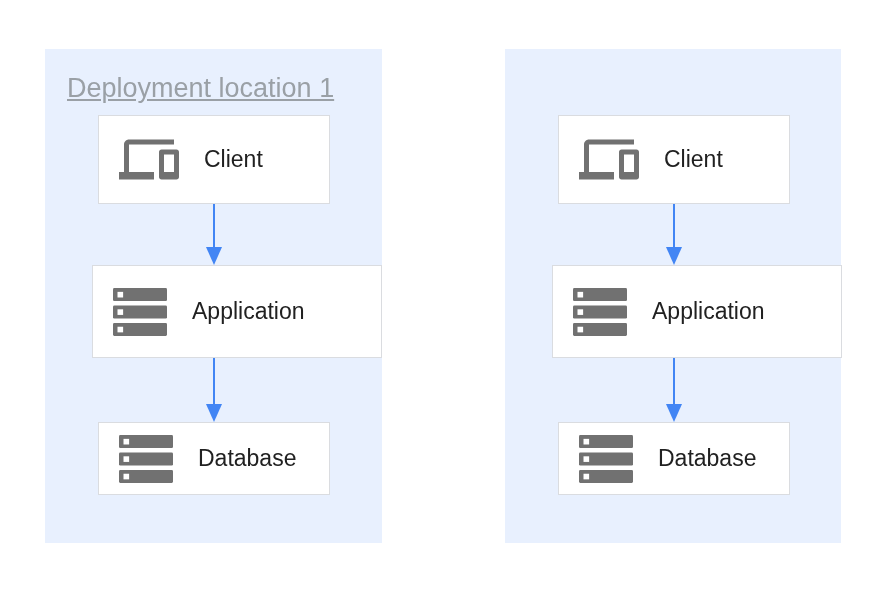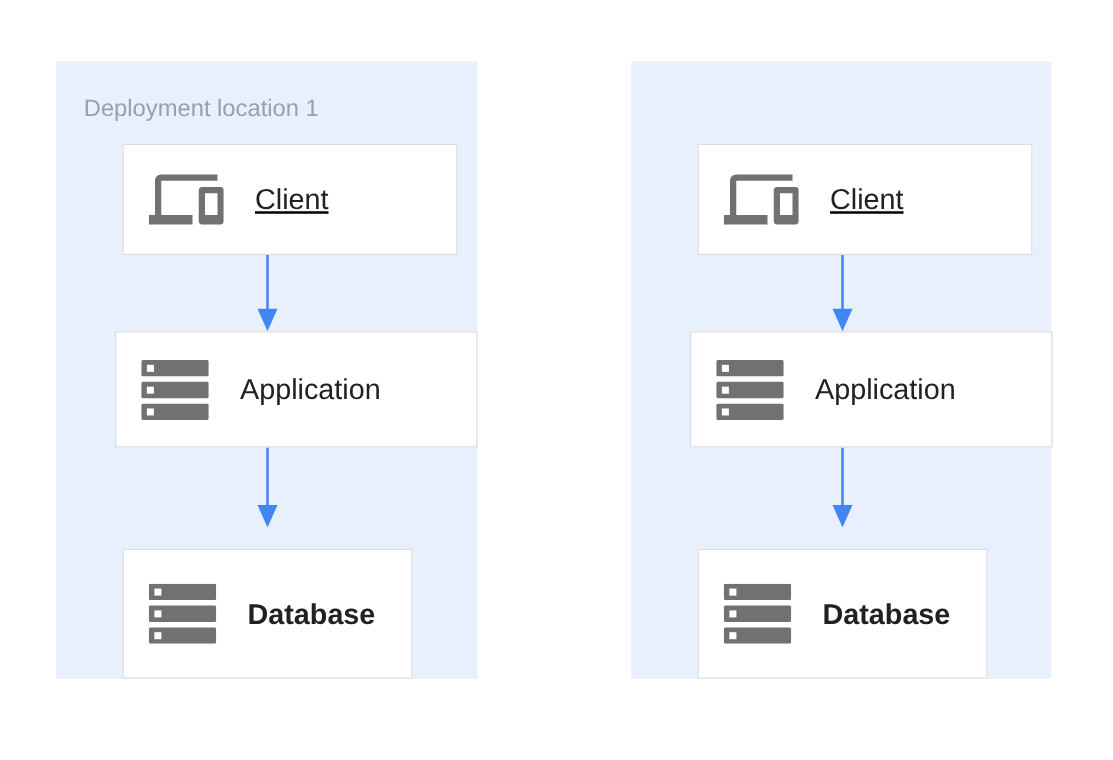--- a/index.html
+++ b/index.html
@@ -21,38 +21,39 @@
     width: 337px;
     height: 494px;
     background: var(--panel-background, #E8F0FE);
   }
   .panel.p1 { left: 45px; }
   .panel.p2 { left: 505px; width: 336px; }
   .panel-title {
     position: absolute;
     left: 22px;
     top: 27px;
-    font-size: 19px;
+    font-size: 27px;
     line-height: 24px;
     color: var(--panel-title-text, #9AA0A6);
     white-space: nowrap;
+    text-decoration: underline;
   }
   .node {
     position: absolute;
     box-sizing: border-box;
     background: var(--node-background, #FFFFFF);
     border: 1px solid var(--node-border, #DADCE0);
     display: flex;
     align-items: center;
     padding-left: 20px;
     gap: 25px;
   }
-  .node-client      { left: 53px; top: 66px;  width: 268px; height: 89px; text-decoration: underline; }
+  .node-client      { left: 53px; top: 66px;  width: 232px; height: 89px; }
   .node-application { left: 47px; top: 216px; width: 290px; height: 93px; }
-  .node-database    { left: 53px; top: 390px; width: 232px; height: 104px; font-weight: bold; }
+  .node-database    { left: 53px; top: 373px; width: 232px; height: 73px; }
   .node-label {
     font-size: 23px;
     color: var(--node-label-text, #212121);
     white-space: nowrap;
   }
   .icon {
     display: inline-flex;
     align-items: center;
     justify-content: center;
     color: var(--icon-gray, #717171);

